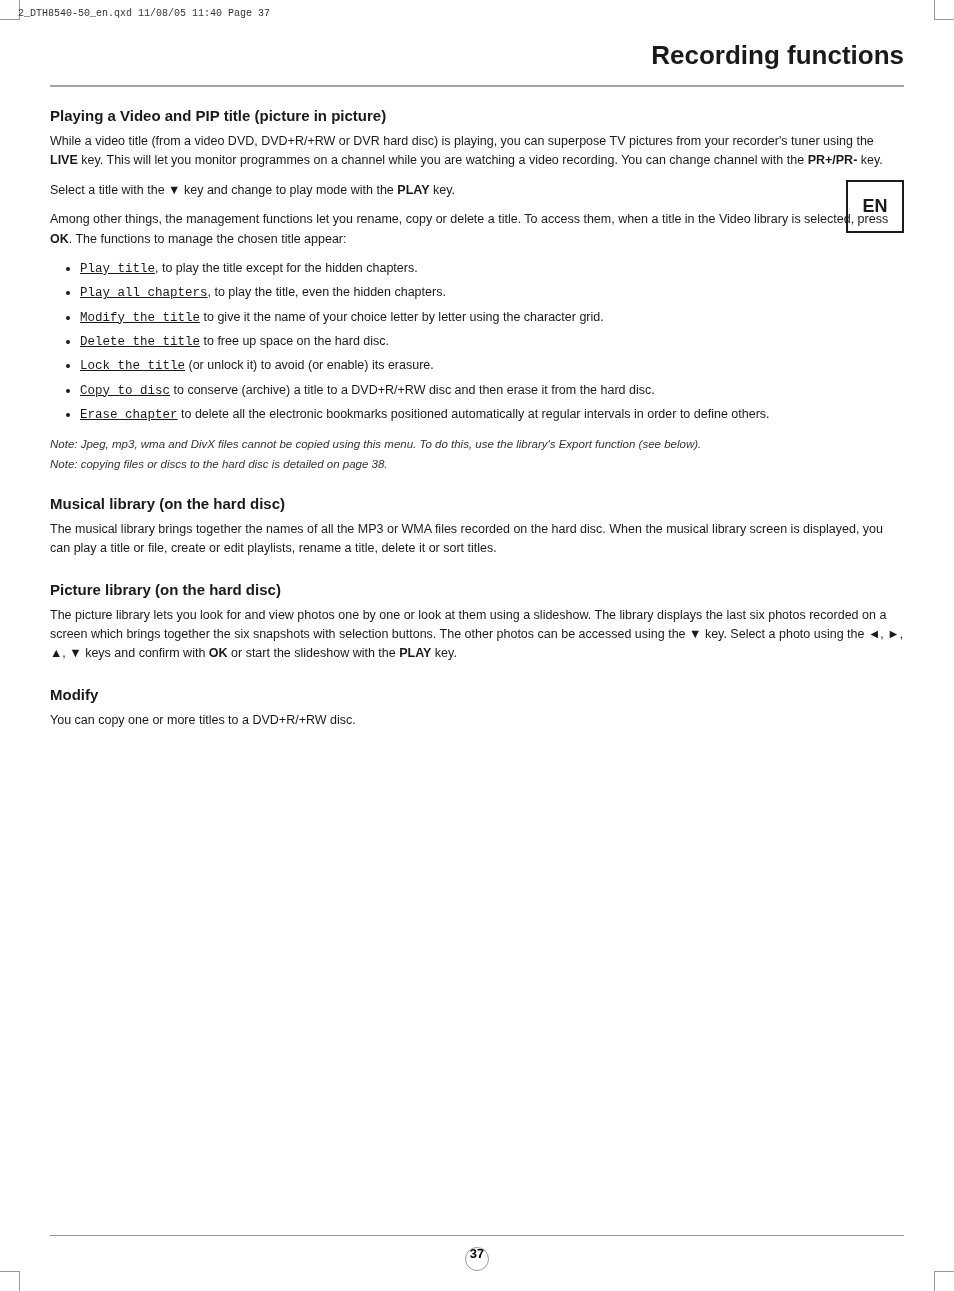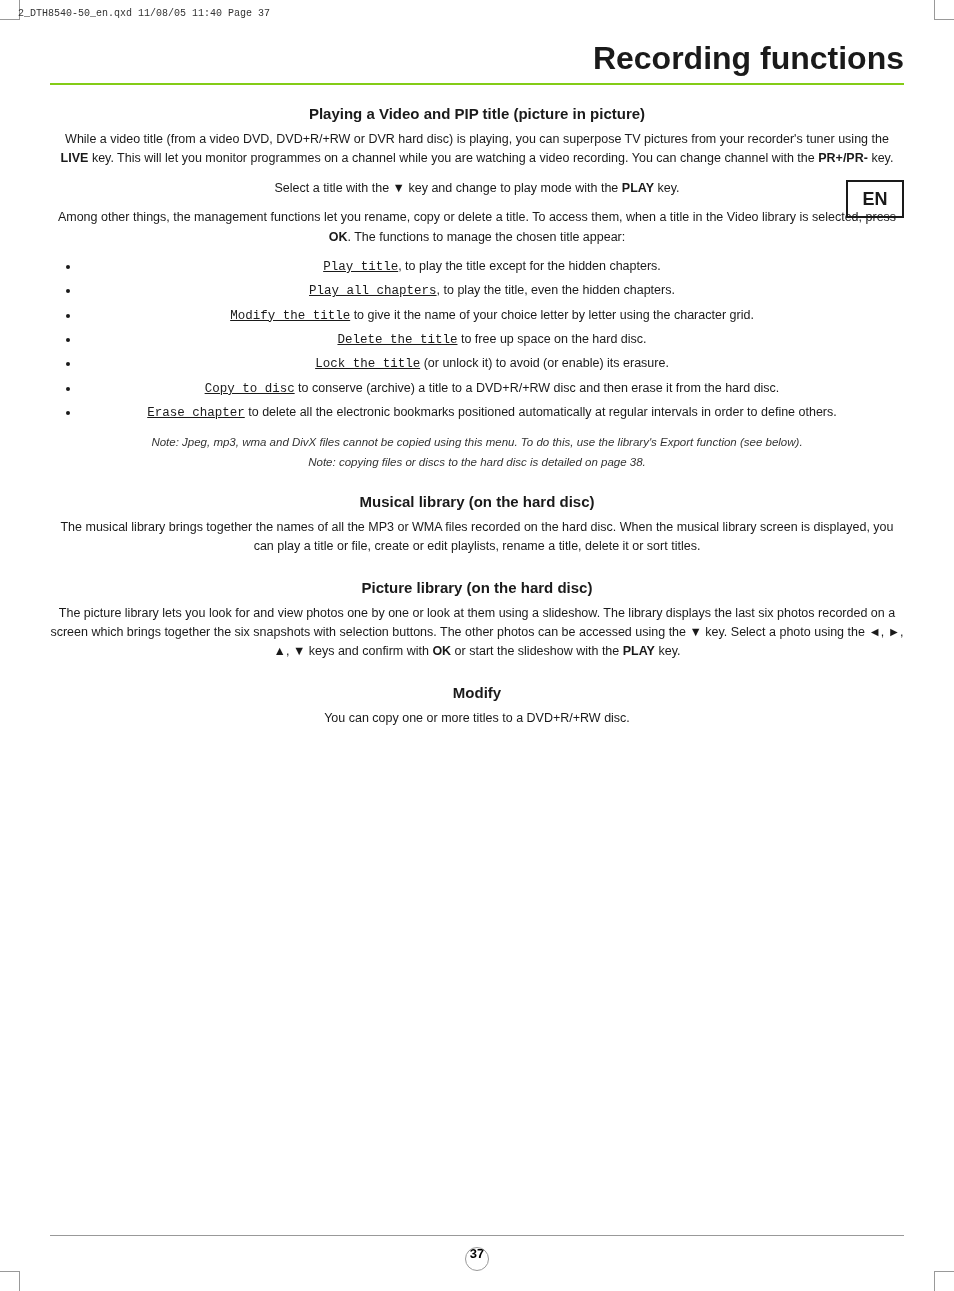--- a/index.html
+++ b/index.html
@@ -89,25 +89,25 @@
       position: absolute;
       top: 40px;
       left: 50px;
       right: 50px;
       bottom: 60px;
     }
 
     
     .page-title {
       text-align: right;
-      font-size: 32px;
-      font-weight: bold;
-      color: #1a1a1a;
-      padding-bottom: 6px;
-      border-bottom: 2px solid #84cc16;
+      font-size: 26px;
+      font-weight: bold;
+      color: #1a1a1a;
+      padding-bottom: 14px;
+      border-bottom: 2px solid #a3a3a3;
       margin-bottom: 20px;
     }
 
     
     .section-heading {
       font-size: 15px;
       font-weight: bold;
       color: #1a1a1a;
       margin-bottom: 8px;
     }
@@ -155,35 +155,34 @@
       line-height: 1.45;
       margin-bottom: 4px;
     }
 
     
     .en-badge {
       position: absolute;
       top: 180px;
       right: 50px;
       width: 58px;
-      height: 38px;
+      height: 53px;
       border: 2px solid #1a1a1a;
       display: flex;
       align-items: center;
       justify-content: center;
       font-size: 18px;
       font-weight: bold;
       color: #1a1a1a;
       background: #fff;
     }
 
     
     .section-block {
       margin-bottom: 22px;
-      text-align: center;
     }
 
     
     .page-number {
       position: absolute;
       bottom: 30px;
       left: 50%;
       transform: translateX(-50%);
       font-size: 13px;
       font-weight: bold;

